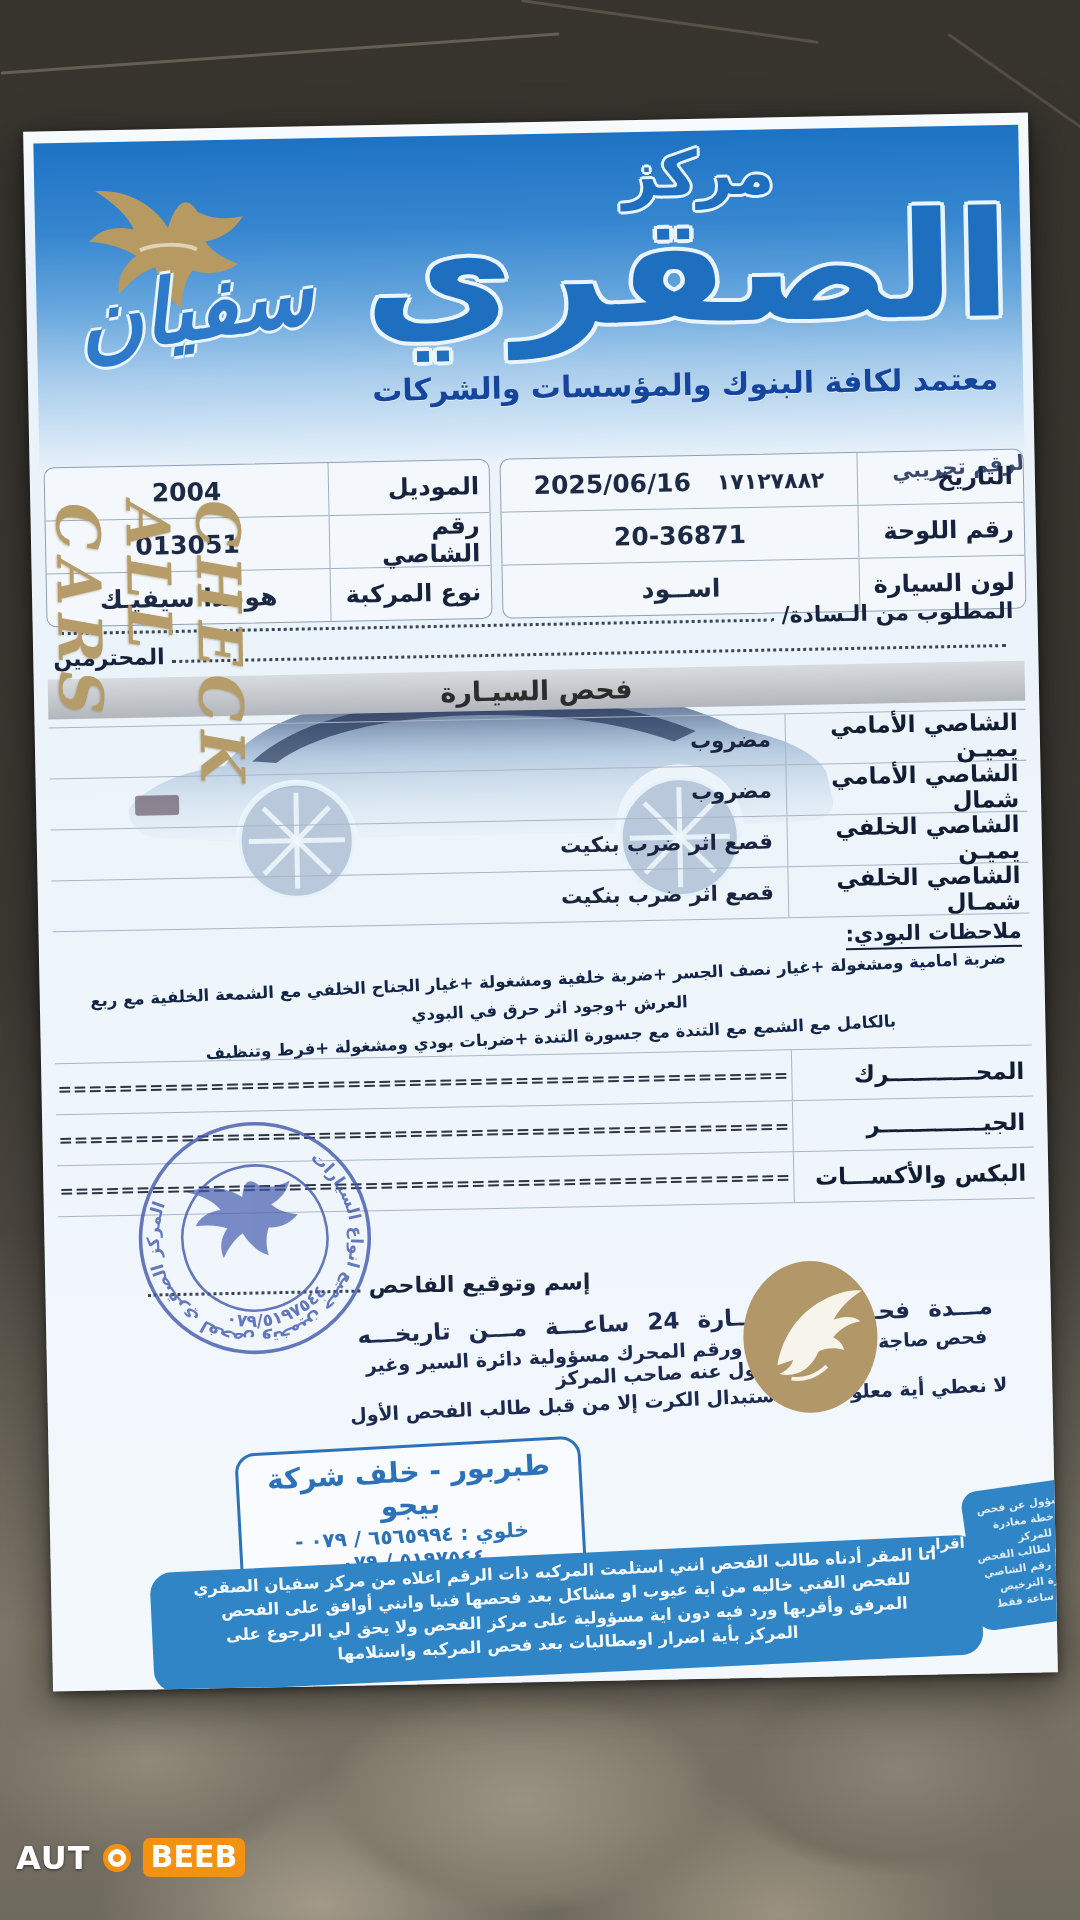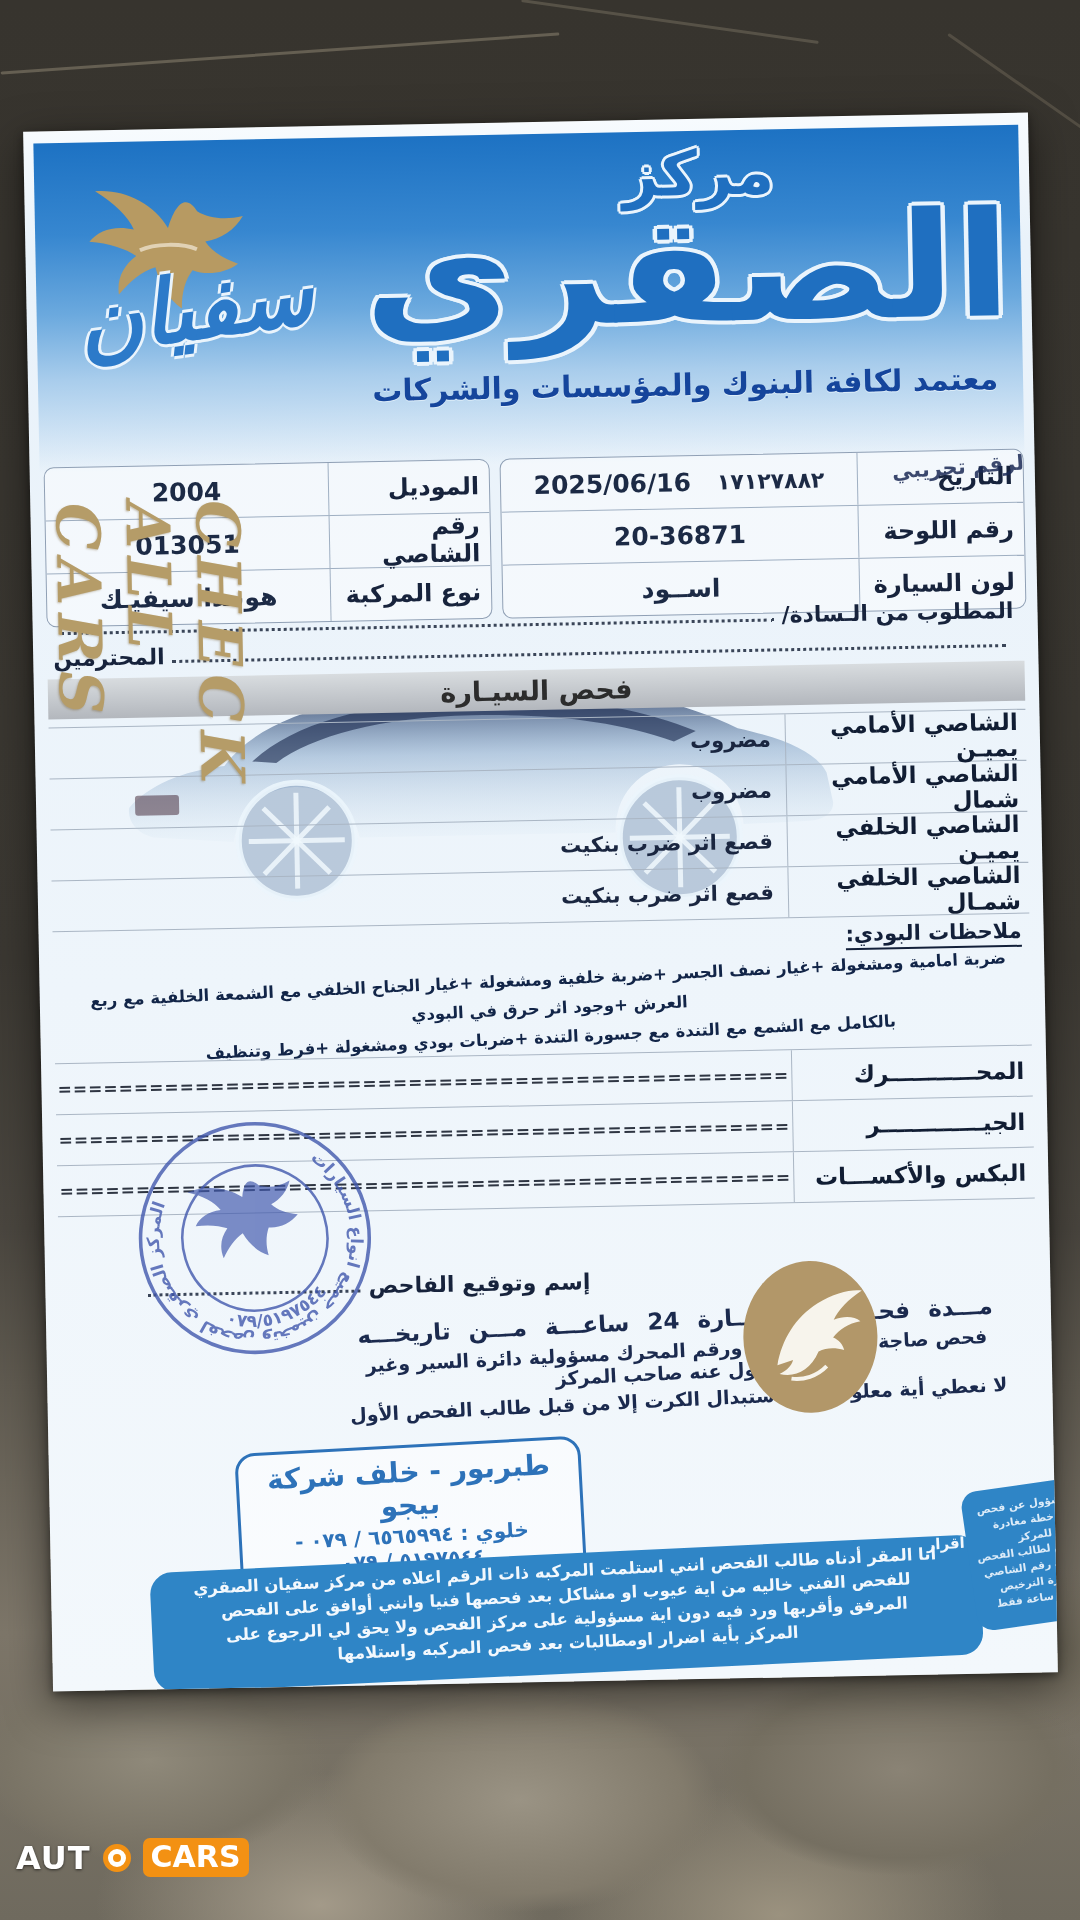--- a/index.html
+++ b/index.html
@@ -320,14 +320,14 @@
       <div>مدة الفحص ٢٤ ساعة فقط</div>
     </div>
 
     <div class="sidetext">CHECK ALL CARS</div>
   </div>
 </div>
 
 <div class="autobeeb">
   <span class="ab-txt">AUT</span>
   <span class="ab-wheel"></span>
-  <span class="ab-badge">CARS</span>
+  <span class="ab-badge">BEEB</span>
 </div>
 
 </body></html>

